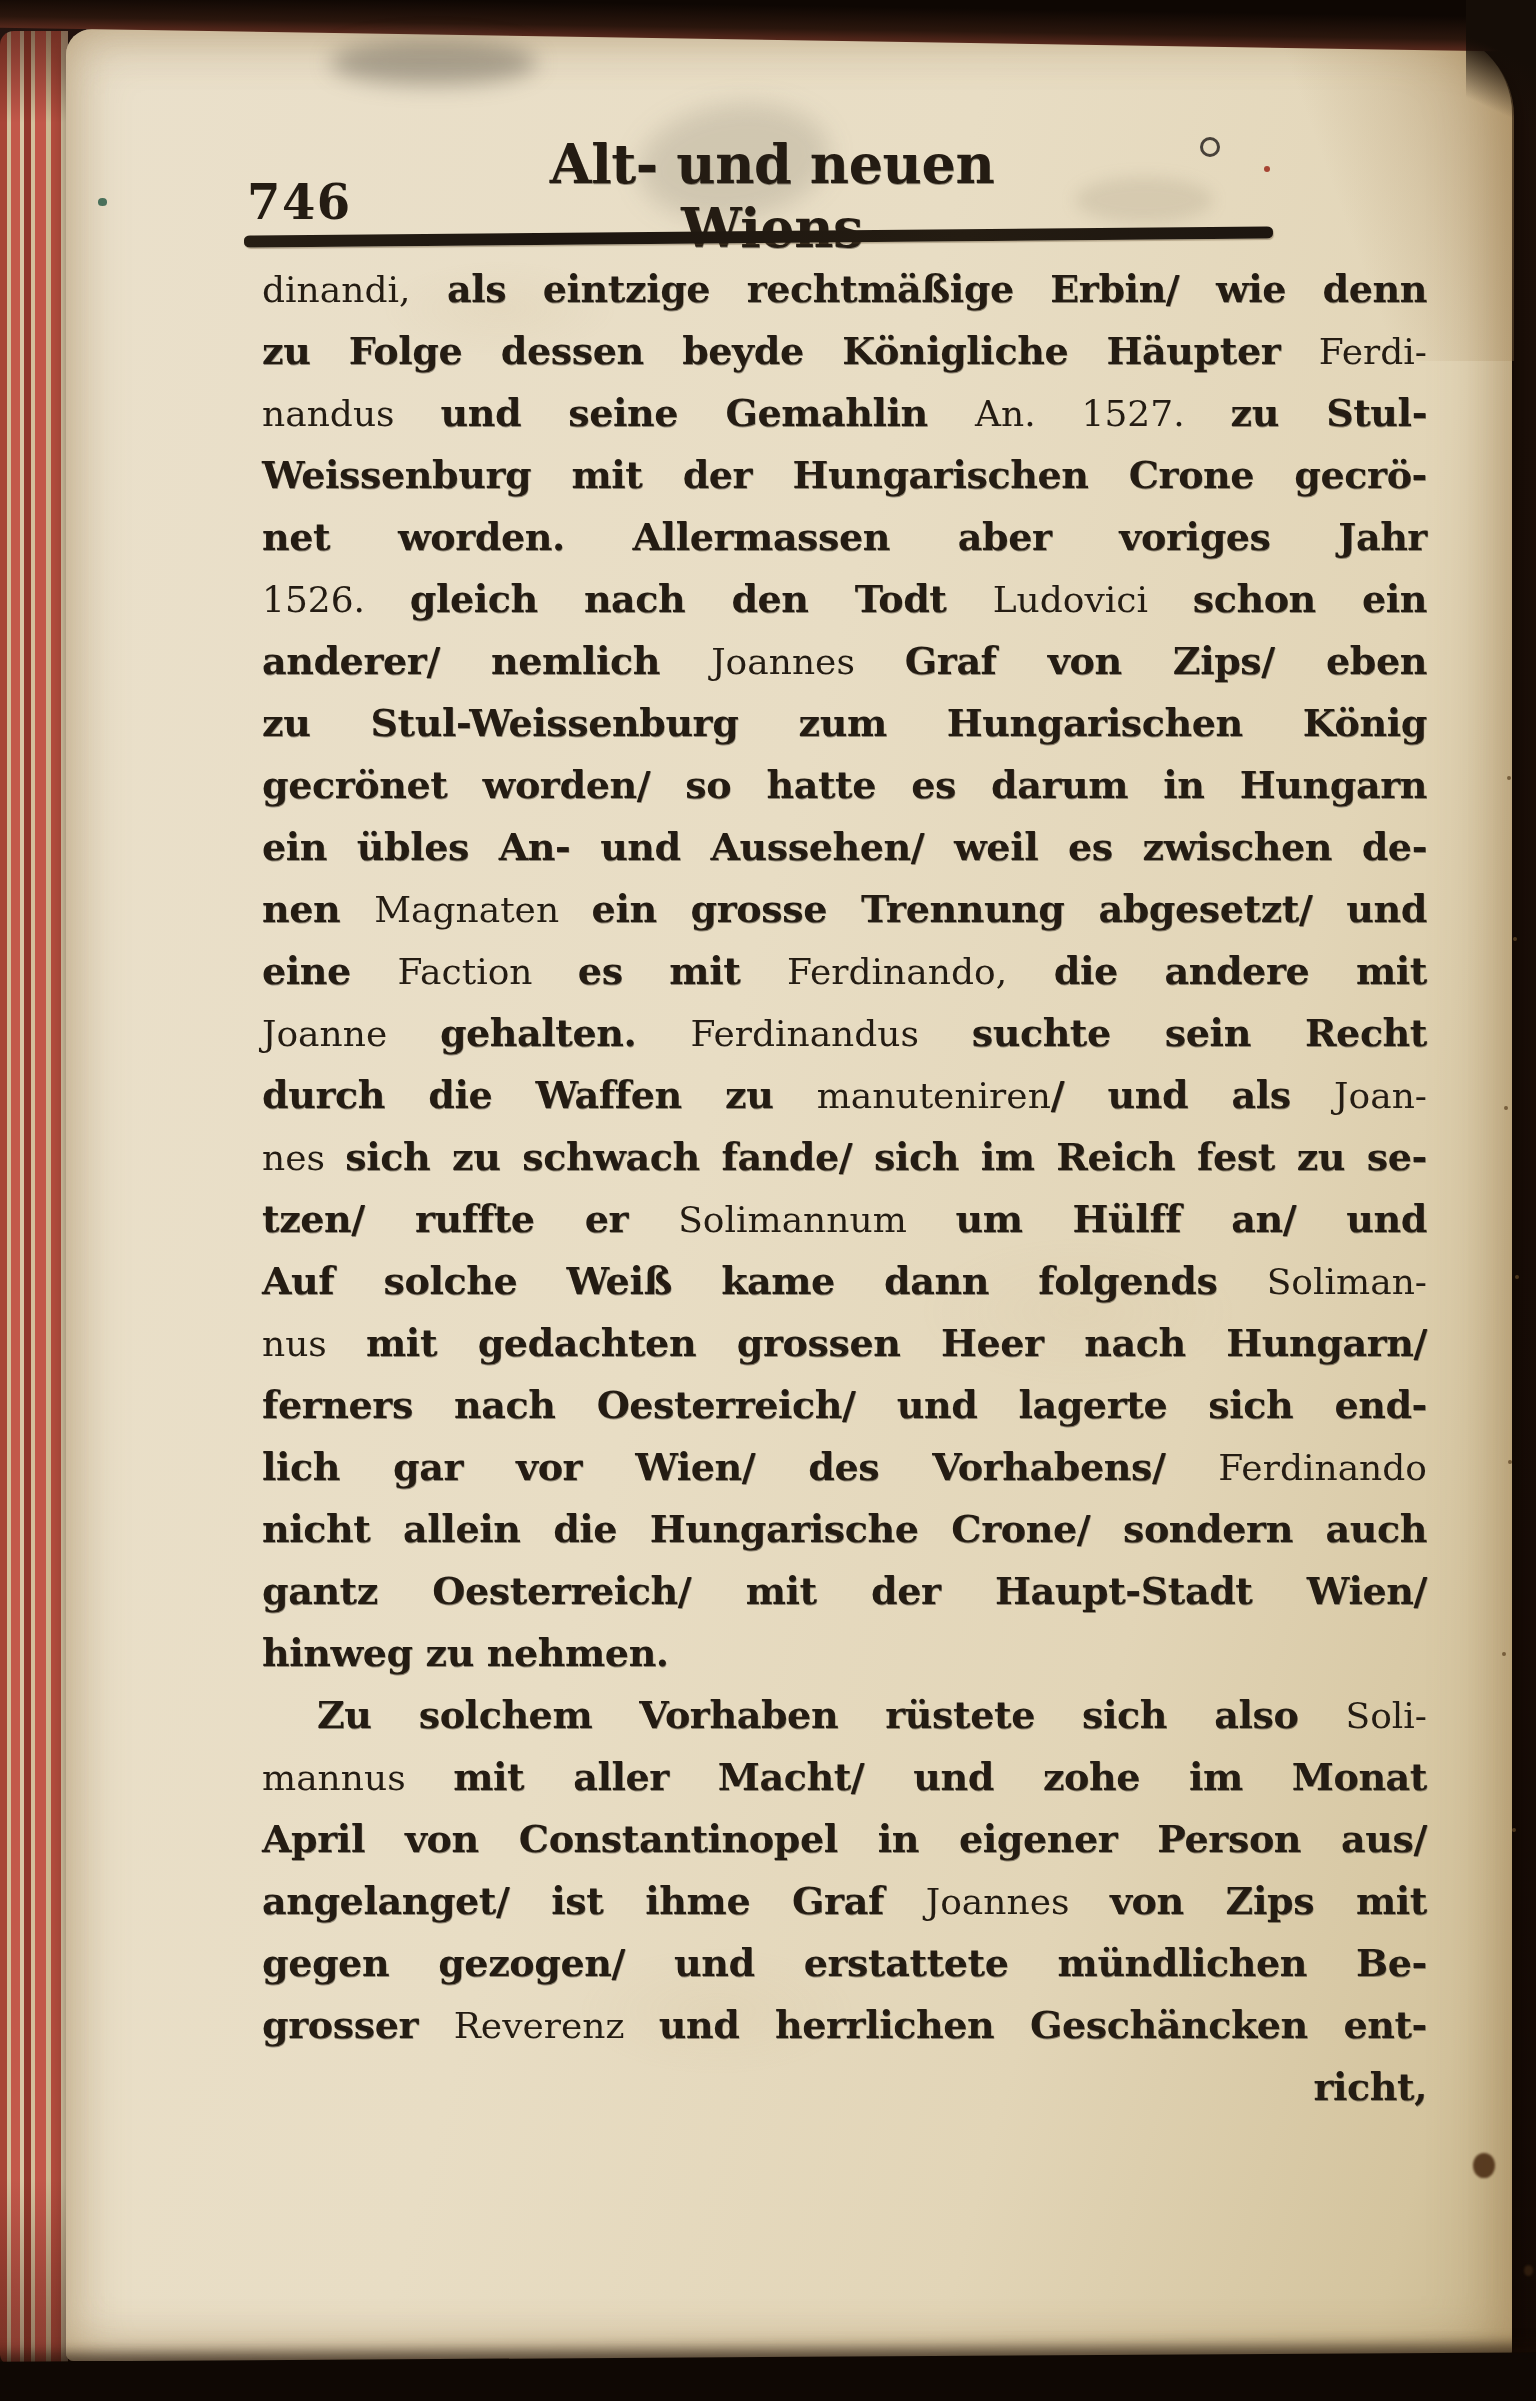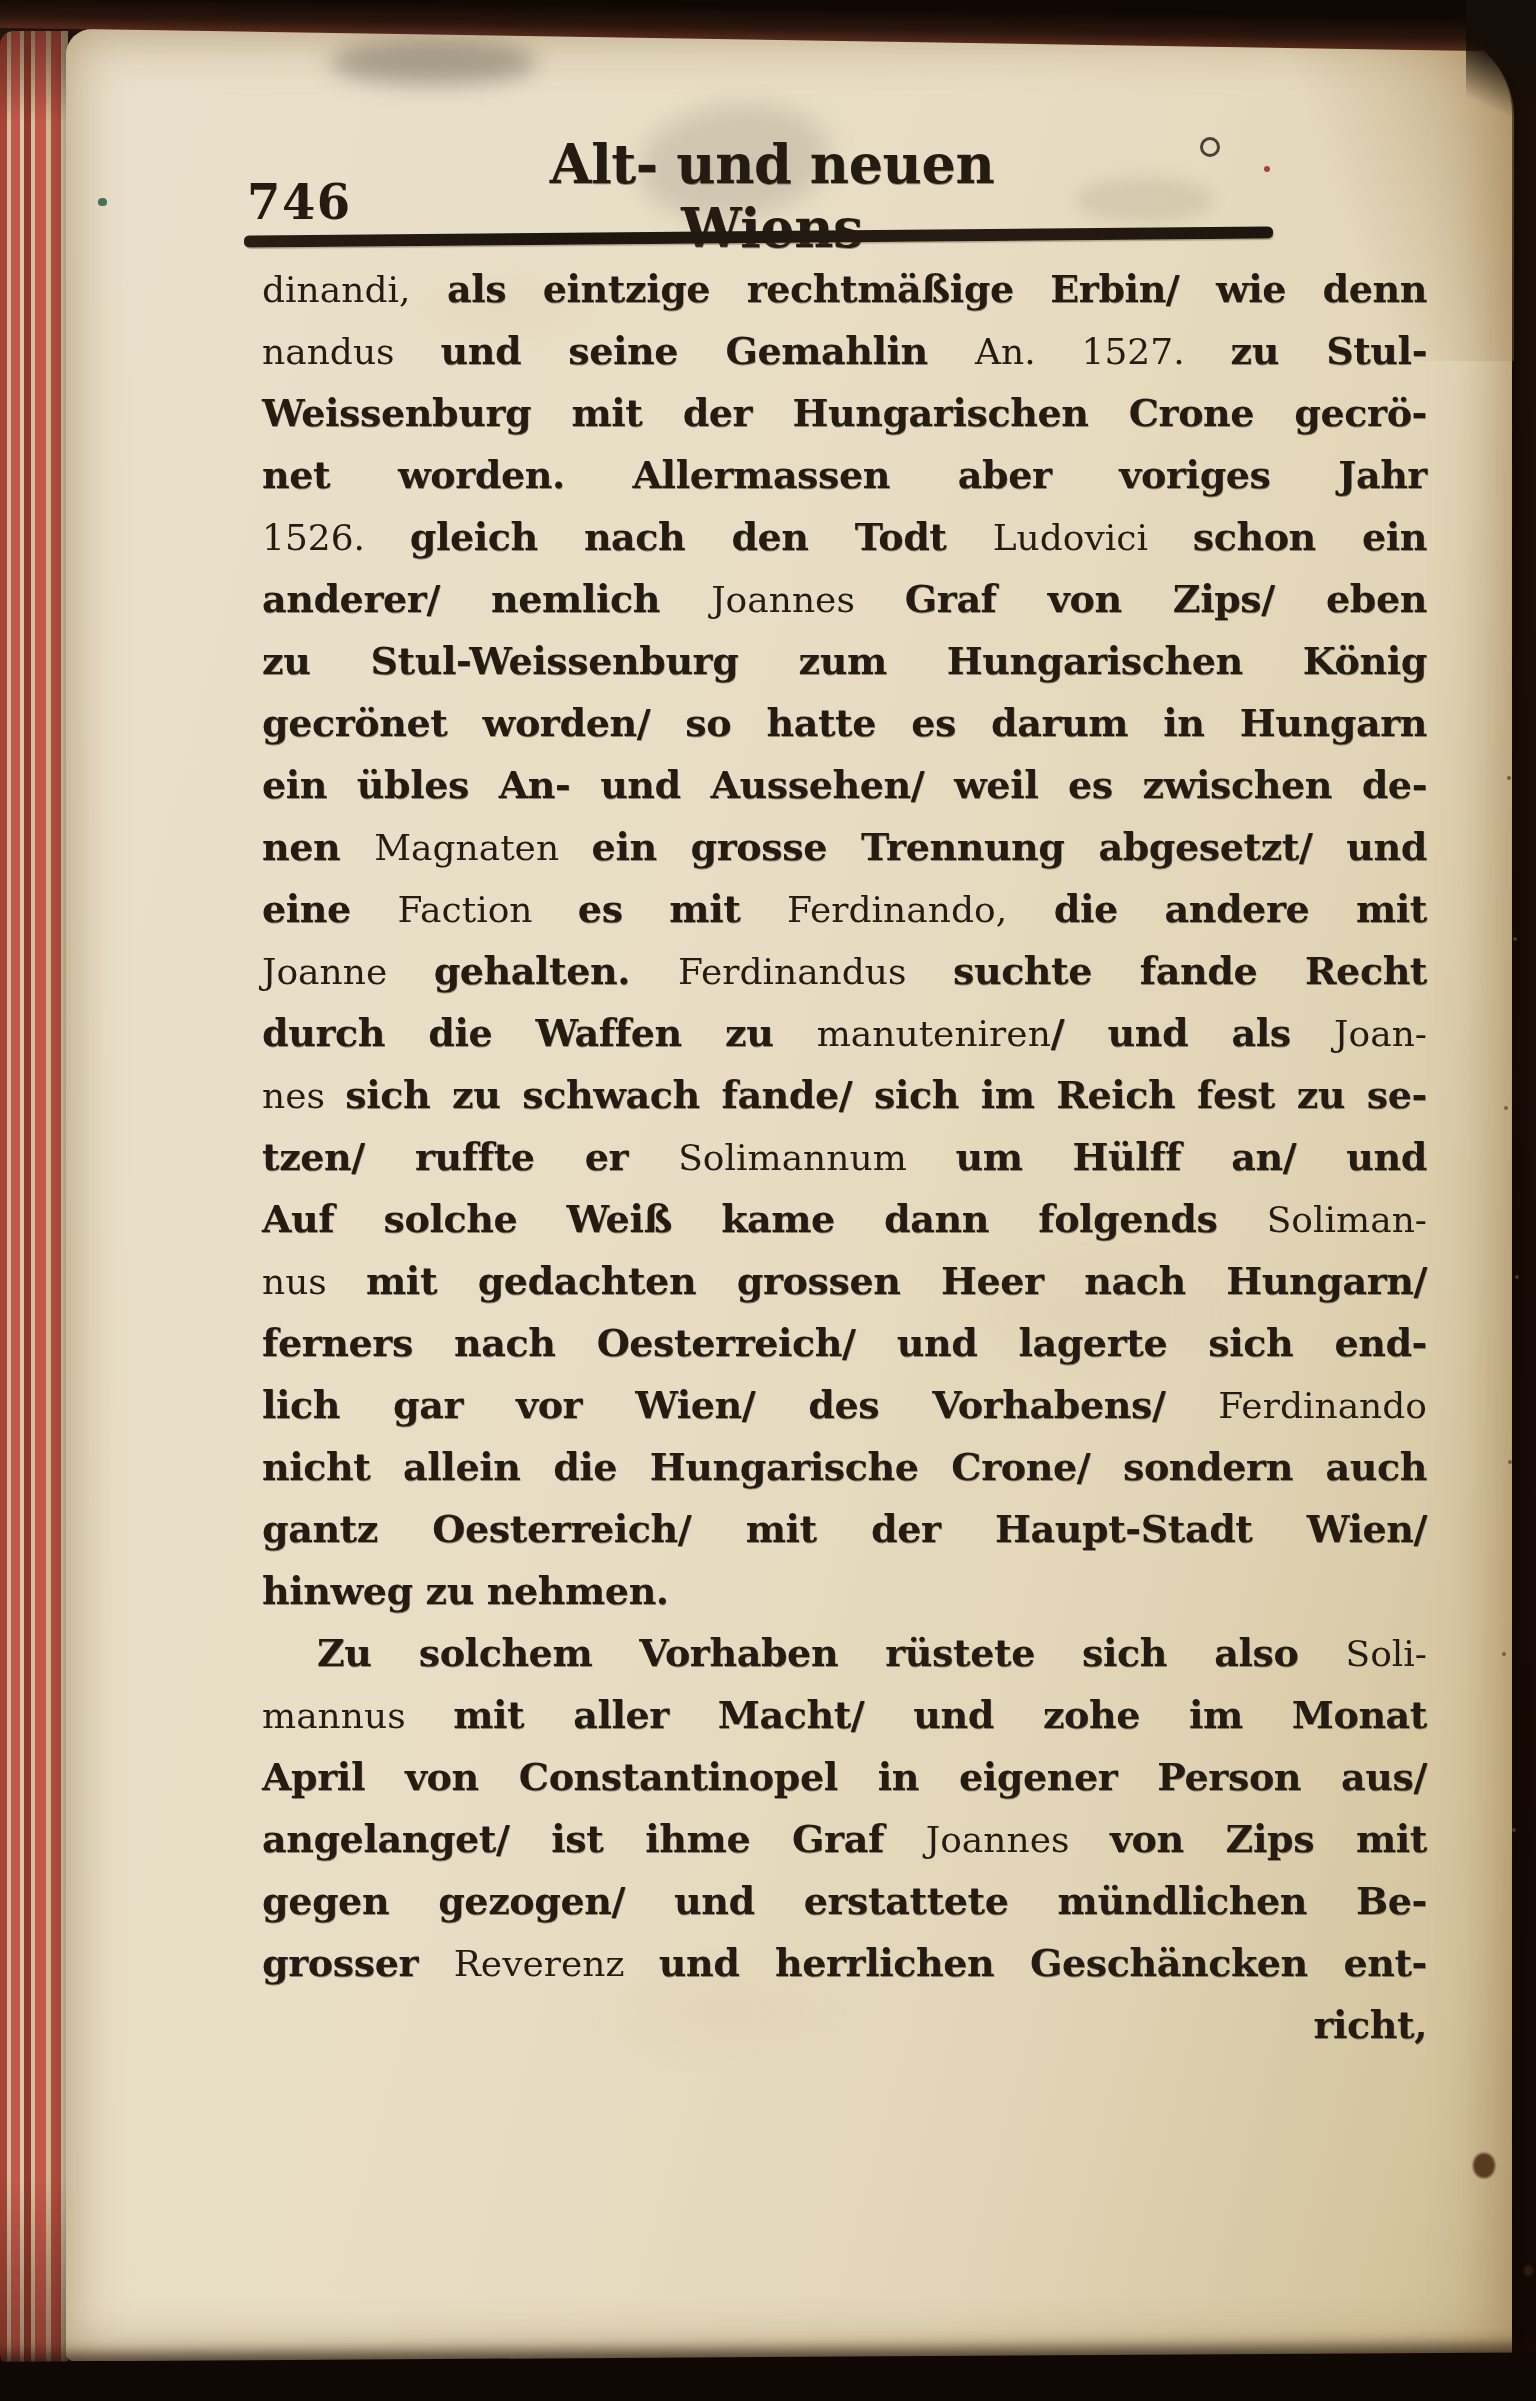--- a/index.html
+++ b/index.html
@@ -120,31 +120,32 @@
   <div class="edge-speck" style="left:1512px;top:1828px"></div>
 
   <div class="page-number">746</div>
   <div class="running-title frak">Alt- und neuen Wiens</div>
   <div class="degree-mark"></div>
   <div class="header-rule"></div>
 
   <div class="text-block">
 
   <div class="line"><span class="lat">dinandi,</span><span class="frak"> als eintzige rechtmäßige Erbin/ wie denn</span></div>
+      <div class="line"><span class="frak">zu Folge dessen beyde Königliche Häupter </span><span class="lat">Ferdi-</span></div>
       <div class="line"><span class="lat">nandus </span><span class="frak">und seine Gemahlin </span><span class="lat">An. 1527. </span><span class="frak">zu Stul-</span></div>
       <div class="line"><span class="frak">Weissenburg mit der Hungarischen Crone gecrö-</span></div>
       <div class="line"><span class="frak">net worden. Allermassen aber voriges Jahr</span></div>
       <div class="line"><span class="lat">1526. </span><span class="frak">gleich nach den Todt </span><span class="lat">Ludovici </span><span class="frak">schon ein</span></div>
       <div class="line"><span class="frak">anderer/ nemlich </span><span class="lat">Joannes </span><span class="frak">Graf von Zips/ eben</span></div>
       <div class="line"><span class="frak">zu Stul-Weissenburg zum Hungarischen König</span></div>
       <div class="line"><span class="frak">gecrönet worden/ so hatte es darum in Hungarn</span></div>
       <div class="line"><span class="frak">ein übles An- und Aussehen/ weil es zwischen de-</span></div>
       <div class="line"><span class="frak">nen </span><span class="lat">Magnaten </span><span class="frak">ein grosse Trennung abgesetzt/ und</span></div>
       <div class="line"><span class="frak">eine </span><span class="lat">Faction </span><span class="frak">es mit </span><span class="lat">Ferdinando,</span><span class="frak"> die andere mit</span></div>
-      <div class="line"><span class="lat">Joanne </span><span class="frak">gehalten. </span><span class="lat">Ferdinandus </span><span class="frak">suchte fande Recht</span></div>
+      <div class="line"><span class="lat">Joanne </span><span class="frak">gehalten. </span><span class="lat">Ferdinandus </span><span class="frak">suchte sein Recht</span></div>
       <div class="line"><span class="frak">durch die Waffen zu </span><span class="lat">manuteniren</span><span class="frak">/ und als </span><span class="lat">Joan-</span></div>
       <div class="line"><span class="lat">nes </span><span class="frak">sich zu schwach fande/ sich im Reich fest zu se-</span></div>
       <div class="line"><span class="frak">tzen/ ruffte er </span><span class="lat">Solimannum </span><span class="frak">um Hülff an/ und</span></div>
       <div class="line"><span class="frak">Auf solche Weiß kame dann folgends </span><span class="lat">Soliman-</span></div>
       <div class="line"><span class="lat">nus </span><span class="frak">mit gedachten grossen Heer nach Hungarn/</span></div>
       <div class="line"><span class="frak">ferners nach Oesterreich/ und lagerte sich end-</span></div>
       <div class="line"><span class="frak">lich gar vor Wien/ des Vorhabens/ </span><span class="lat">Ferdinando</span></div>
       <div class="line"><span class="frak">nicht allein die Hungarische Crone/ sondern auch</span></div>
       <div class="line"><span class="frak">gantz Oesterreich/ mit der Haupt-Stadt Wien/</span></div>
       <div class="line left"><span class="frak">hinweg zu nehmen.</span></div>

